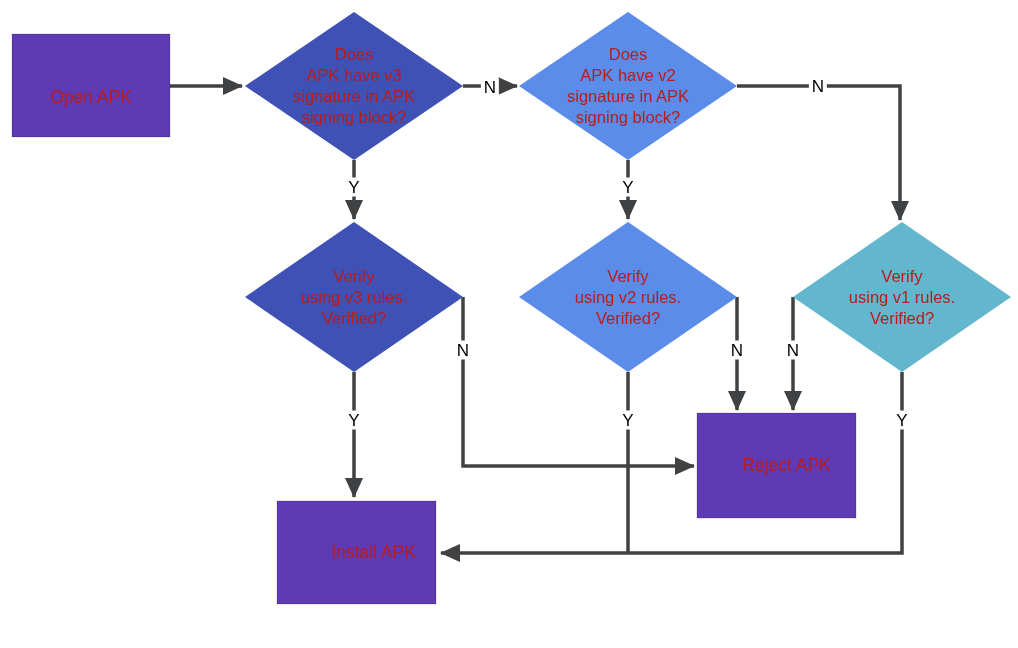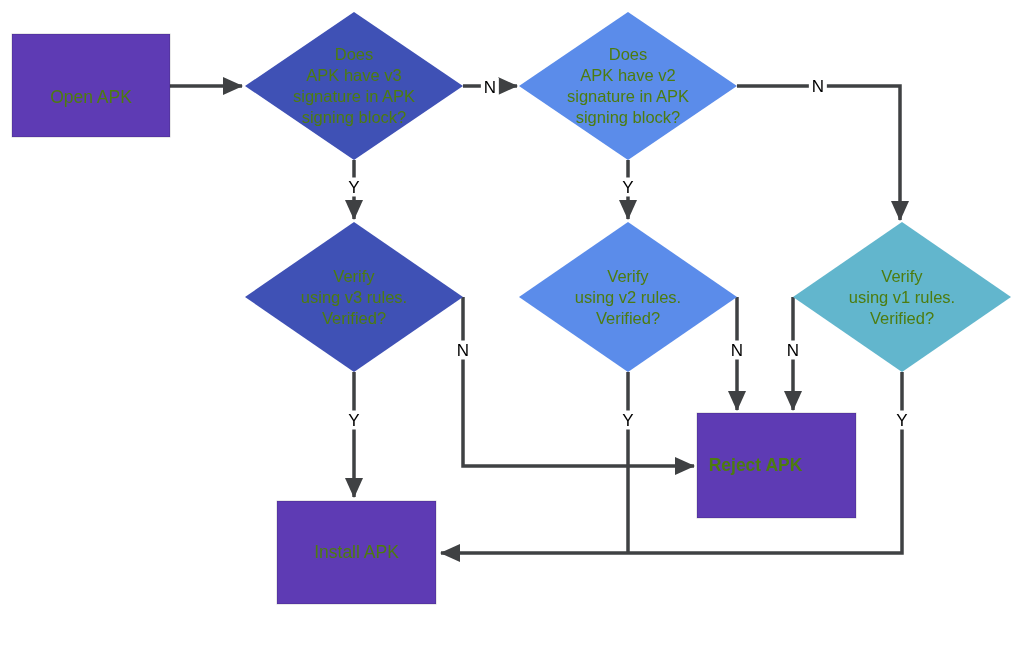--- a/index.html
+++ b/index.html
@@ -16,34 +16,34 @@
     left: 0; top: 0;
     width: 1018px; height: 648px;
   }
   .node-label {
     position: absolute;
     display: flex;
     align-items: center;
     justify-content: center;
     text-align: center;
     white-space: pre-line;
-    color: #4d7c0f;
+    color: #b91c1c;
     pointer-events: none;
   }
   .diamond-label { font-size: 16.5px; line-height: 21px; }
   .rect-label    { font-size: 17.5px; line-height: 21px; }
 
   .nl-open    { left: 12px;  top: 34px;  width: 158px; height: 103px; margin-top: 12px; }
   .nl-d1      { left: 245px; top: 12px;  width: 218px; height: 148px; }
   .nl-d2      { left: 519px; top: 12px;  width: 218px; height: 148px; }
   .nl-d3      { left: 245px; top: 222px; width: 218px; height: 150px; }
   .nl-d4      { left: 519px; top: 222px; width: 218px; height: 150px; }
   .nl-d5      { left: 793px; top: 222px; width: 218px; height: 150px; }
-  .nl-reject  { left: 668px; top: 413px; width: 175px; height: 105px; font-weight: bold; }
-  .nl-install { left: 277px; top: 501px; width: 159px; height: 103px; }
+  .nl-reject  { left: 699px; top: 413px; width: 175px; height: 105px; }
+  .nl-install { left: 294px; top: 501px; width: 159px; height: 103px; }
 
   .edge-label {
     position: absolute;
     transform: translate(-50%, -50%);
     background: #ffffff;
     color: #000000;
     font-size: 17px;
     line-height: 1;
     padding: 1px 3px;
     pointer-events: none;

